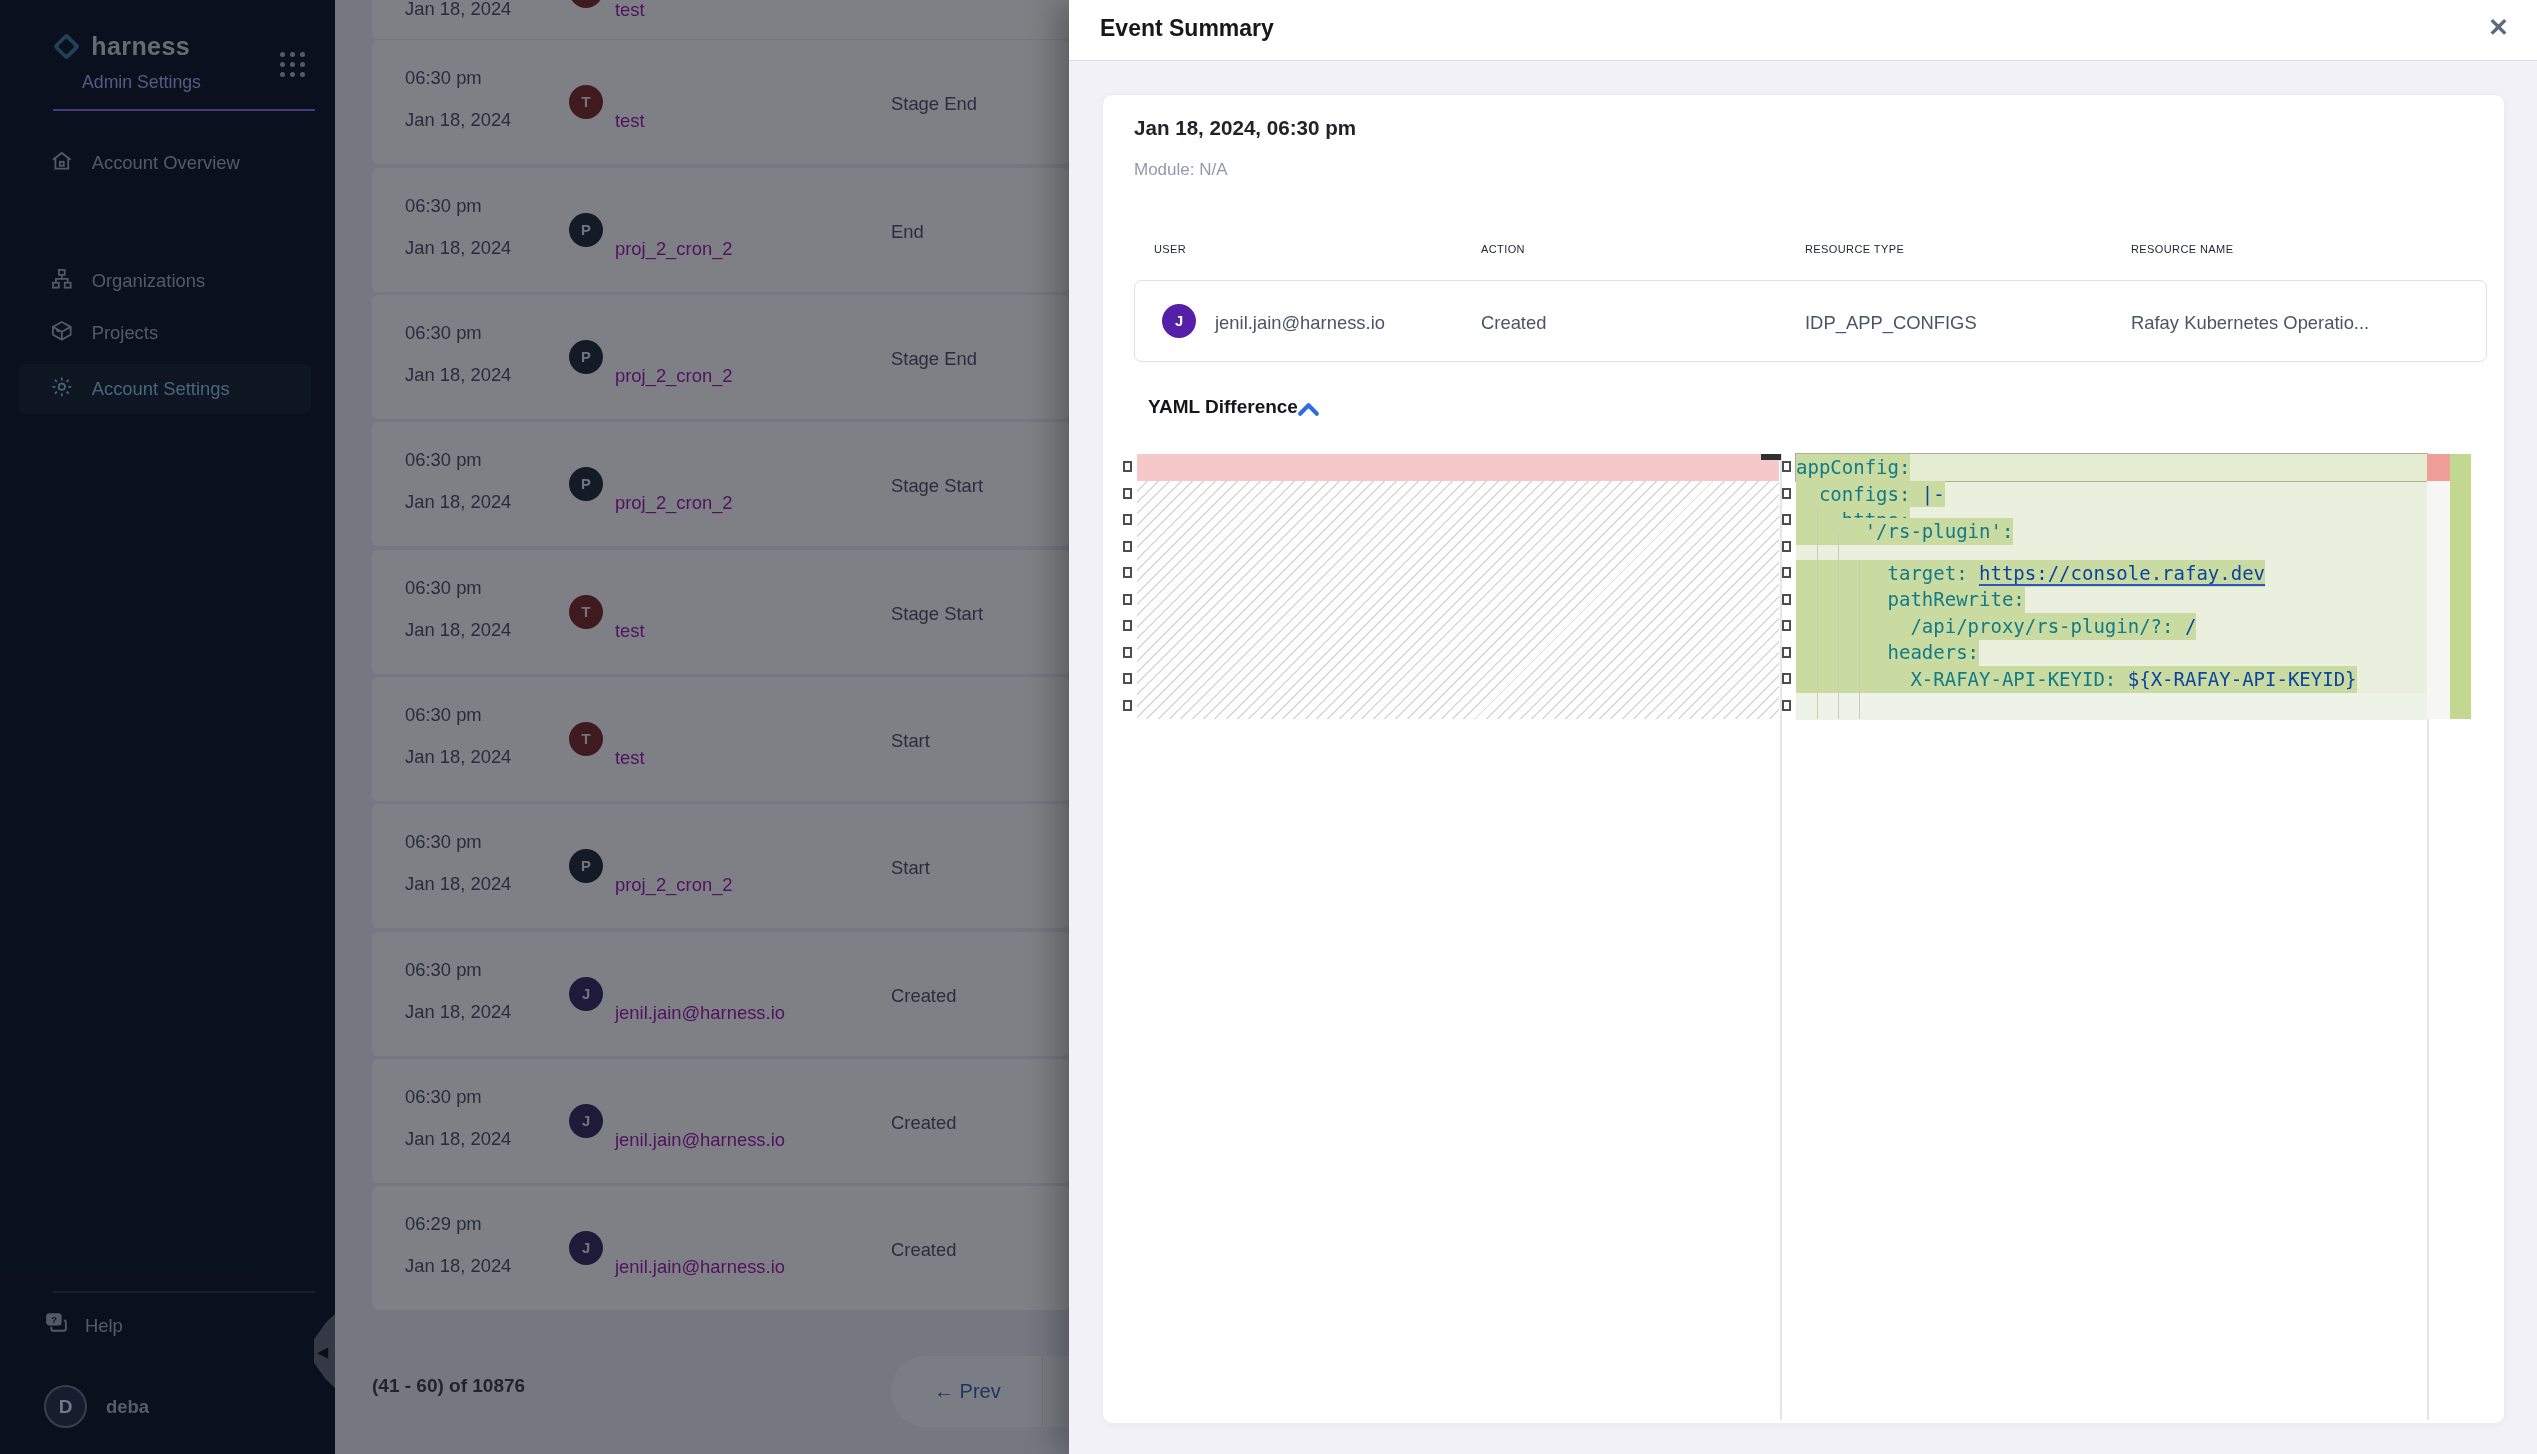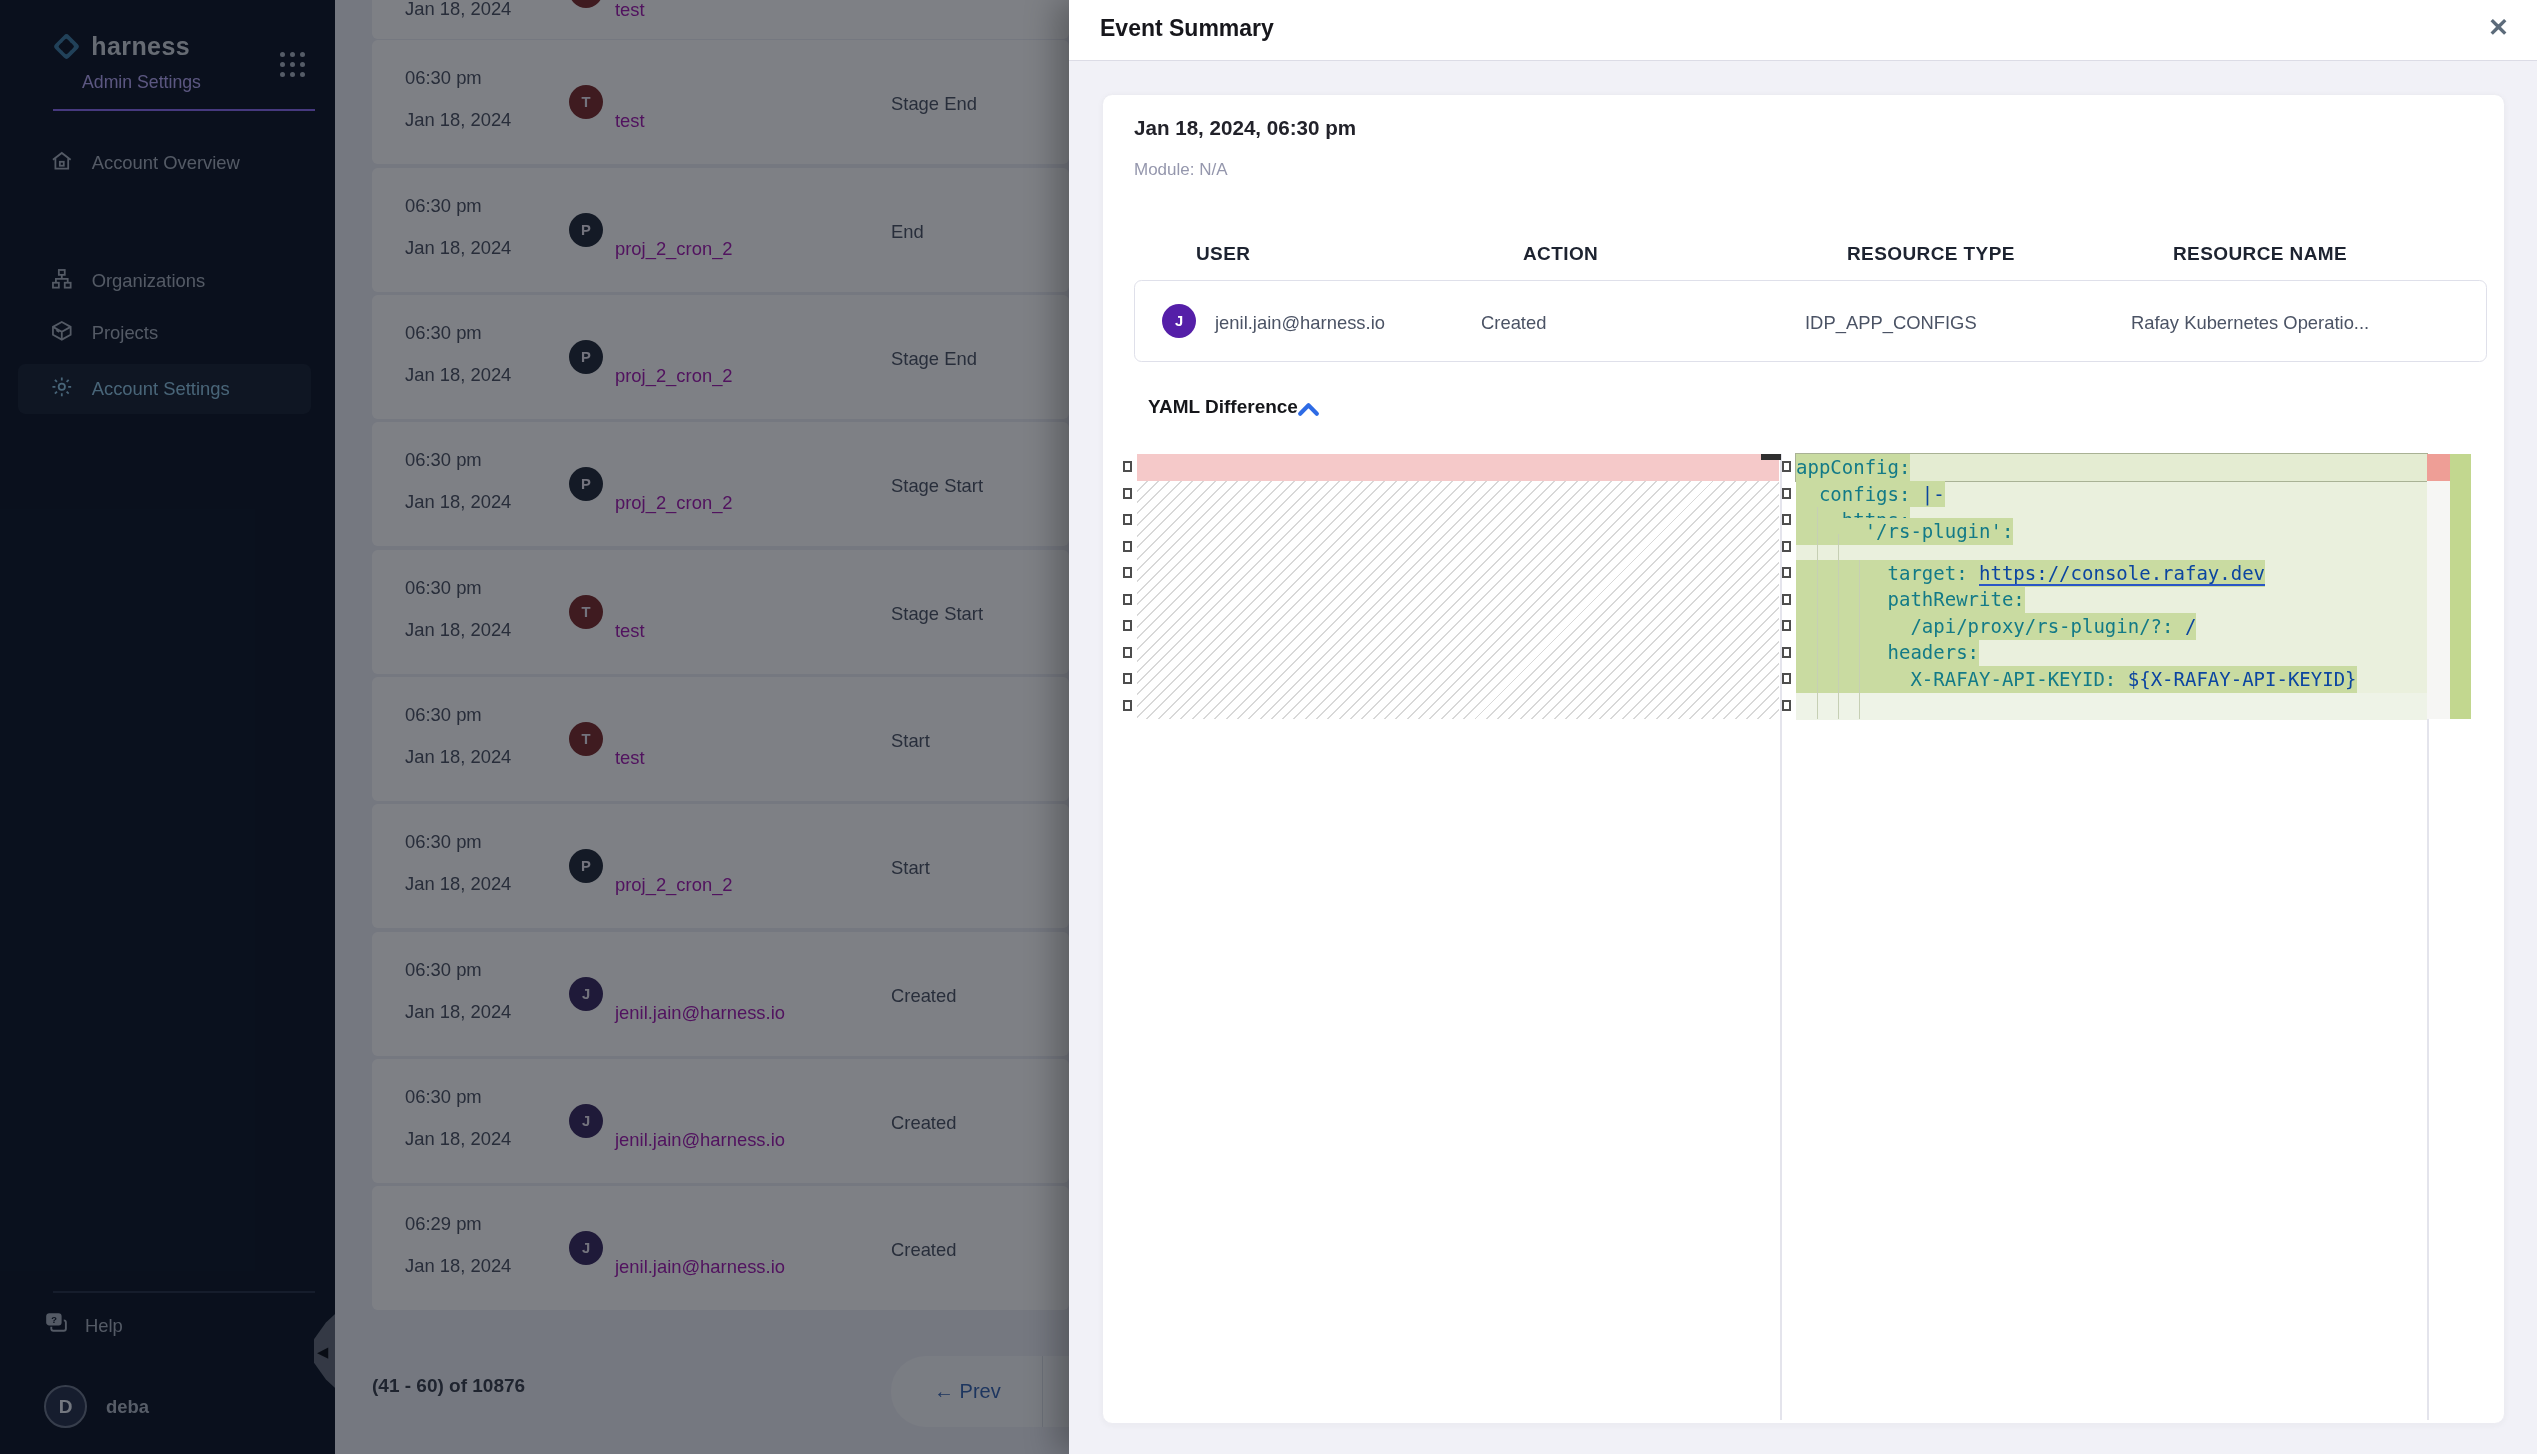--- a/index.html
+++ b/index.html
@@ -57,21 +57,21 @@
           box-shadow:-13.2px 0 31px rgba(0,0,0,.28);}
   .drawer-header{position:absolute;left:0;top:0;width:100%;height:60px;background:#ffffff;
                  border-bottom:1.5px solid #dcdce6;}
   .drawer-title{position:absolute;left:31px;top:14.7px;font-size:23px;font-weight:bold;color:#17171c;}
   .drawer-close{position:absolute;right:29px;top:13.2px;font-size:25px;color:#5c6b7a;cursor:pointer;
                 font-weight:bold;}
   .card{position:absolute;left:33px;top:94px;width:1401px;height:1328px;background:#ffffff;
         border-radius:10.3px;border:0.7px solid #ececf2;box-shadow:0 1.5px 5.9px rgba(40,41,61,.04);}
   .ev-date{position:absolute;left:65px;top:116px;font-size:20.6px;font-weight:bold;color:#22222a;}
   .ev-module{position:absolute;left:65px;top:160px;font-size:17px;color:#9597ad;}
-  .col-head{position:absolute;top:243px;font-size:19px;font-weight:bold;color:#1d2330;letter-spacing:0.4px;margin-left:42px;}
+  .col-head{position:absolute;top:243px;font-size:11px;font-weight:normal;color:#1d2330;letter-spacing:0.4px;}
   .ev-rowbox{position:absolute;left:65px;top:280px;width:1353px;height:82px;background:#fff;
              border:1.5px solid #dfe0ea;border-radius:7.4px;box-sizing:border-box;}
   .ev-avatar{position:absolute;left:93px;top:304px;width:34px;height:34px;border-radius:50%;
              display:flex;align-items:center;justify-content:center;color:#fff;font-size:14.7px;
              font-weight:bold;}
   .ev-cell{position:absolute;top:312px;font-size:18.4px;color:#4b5365;}
   .yaml-label{position:absolute;left:79px;top:396px;font-size:19px;font-weight:bold;color:#15161a;}
   .chev{position:absolute;left:227px;top:400px;}
 
   

